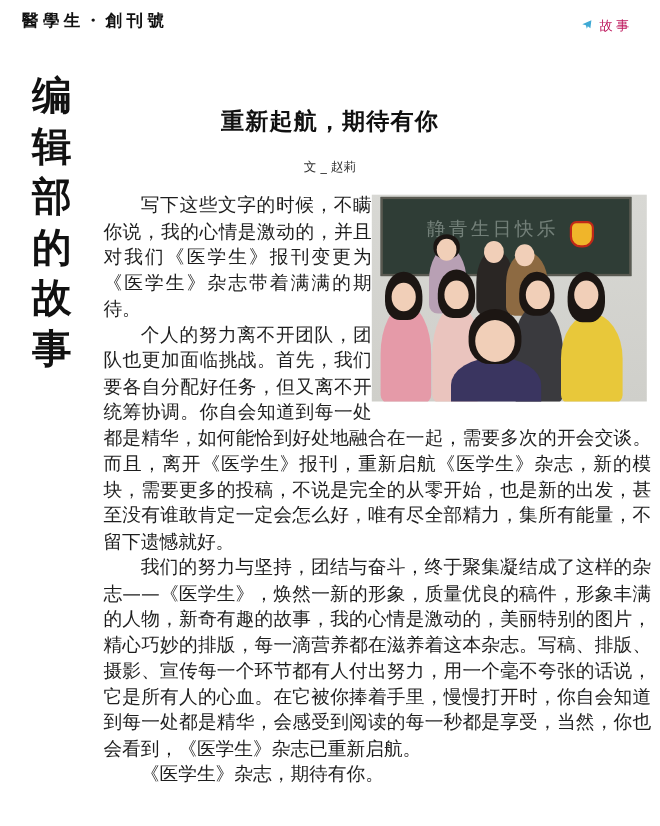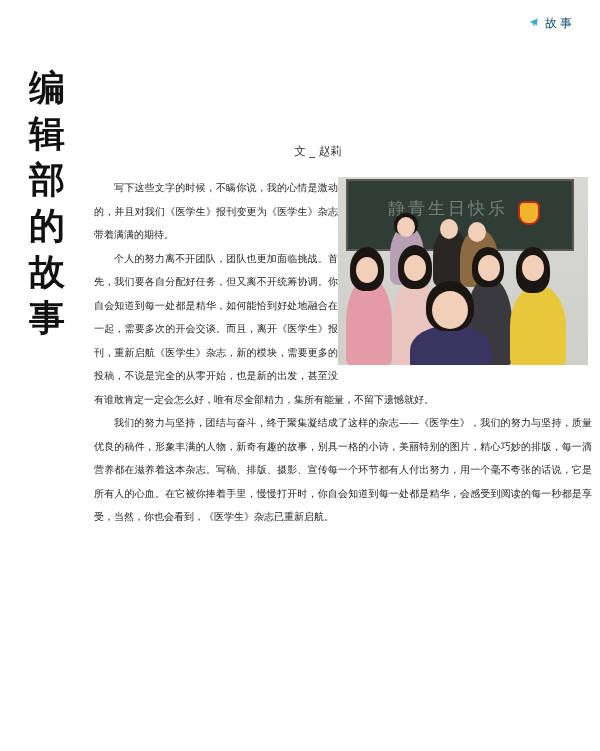--- a/index.html
+++ b/index.html
@@ -12,38 +12,38 @@
     .page { position: relative; width: 600px; height: 751px; }
 
     .masthead {
       position: absolute; left: 20px; top: 10px;
       font-family: "DejaVu Serif", "Liberation Serif", serif;
       font-size: 15px; font-weight: bold; letter-spacing: 4px; color: #111;
     }
     .section-tag {
       position: absolute; right: 25px; top: 15px;
       display: flex; align-items: center; gap: 6px;
-      font-size: 12px; color: #0c4a6e; letter-spacing: 3px;
+      font-size: 12px; color: #be185d; letter-spacing: 3px;
     }
     .section-tag svg { width: 11px; height: 11px; }
 
     .vertical-title {
       position: absolute; left: 22px; top: 64px; width: 50px;
       display: flex; flex-direction: column; align-items: center;
       font-family: "DejaVu Serif", "Liberation Serif", serif;
       font-size: 36px; font-weight: bold; line-height: 46px; color: #111;
     }
 
     .article-title {
       position: absolute; left: 90px; width: 420px; top: 96px;
       text-align: center; font-size: 21px; font-weight: bold; color: #111;
       letter-spacing: 1px;
     }
     .byline {
-      position: absolute; left: 108px; width: 420px; top: 144px;
+      position: absolute; left: 90px; width: 420px; top: 144px;
       text-align: center; font-size: 11.5px; color: #333;
     }
 
     .photo-block {
       position: absolute; left: 338px; top: 177px; width: 250px;
     }
     .photo {
       width: 250px; height: 188px; position: relative; overflow: hidden;
       background: linear-gradient(180deg, #d8d8d4 0%, #cfcfca 100%);
     }
@@ -61,52 +61,54 @@
     }
     .person { position: absolute; border-radius: 50% 50% 8px 8px; }
     .face { position: absolute; border-radius: 50%; background: #f1cfb8; }
     .hair { position: absolute; border-radius: 50% 50% 40% 40%; background: #1c1613; }
     .photo-caption {
       text-align: center; font-size: 10px; color: #222; margin-top: 3px;
     }
 
     .body-text {
       position: absolute; left: 94px; top: 176px; width: 498px;
-      font-size: 10px; line-height: 23.5px; color: #1e1e1e;
+      font-size: 17px; line-height: 23.5px; color: #1e1e1e;
       text-align: justify;
     }
     .body-text .float-spacer {
       float: right; width: 254px; height: 205px;
     }
     .body-text p { text-indent: 2em; }
   </style>
 </head>
 <body>
 
 <div class="page">
 
+  <div class="masthead">醫學生・創刊號</div>
 
   <div class="section-tag">
     <span>
       <svg viewBox="0 0 24 24">
           <path fill="#3fa9d4" d="M21 3 L3 11 L10 13 L12 20 L14 15 L19 19 Z"></path>
         </svg>
     </span>
     <span>故事</span>
   </div>
 
   <div class="vertical-title">
     <span>编</span>
     <span>辑</span>
     <span>部</span>
     <span>的</span>
     <span>故</span>
     <span>事</span>
   </div>
 
+  <h1 class="article-title">重新起航，期待有你</h1>
   <div class="byline">文 _ 赵莉</div>
 
   <div class="photo-block">
     <div class="photo">
       <div class="board">
         <span class="chalk">静青生日快乐</span>
         <span class="mask"></span>
       </div>
 
       <div class="person" style="left:52px;top:48px;width:34px;height:60px;background:#b8a0b4;"></div>
@@ -133,16 +135,17 @@
       <div class="person" style="left:72px;top:148px;width:82px;height:50px;background:#3a3560;"></div>
       <div class="hair" style="left:88px;top:104px;width:48px;height:50px;"></div>
       <div class="face" style="left:94px;top:114px;width:36px;height:38px;"></div>
     </div>
   </div>
 
   <div class="body-text">
     <div class="float-spacer"></div>
     <p>写下这些文字的时候，不瞒你说，我的心情是激动的，并且对我们《医学生》报刊变更为《医学生》杂志带着满满的期待。</p>
     <p>个人的努力离不开团队，团队也更加面临挑战。首先，我们要各自分配好任务，但又离不开统筹协调。你自会知道到每一处都是精华，如何能恰到好处地融合在一起，需要多次的开会交谈。而且，离开《医学生》报刊，重新启航《医学生》杂志，新的模块，需要更多的投稿，不说是完全的从零开始，也是新的出发，甚至没有谁敢肯定一定会怎么好，唯有尽全部精力，集所有能量，不留下遗憾就好。</p>
-    <p>我们的努力与坚持，团结与奋斗，终于聚集凝结成了这样的杂志——《医学生》，我们的努力与坚持，质量优良的稿件，形象丰满的人物，新奇有趣的故事，别具一格的小诗，美丽特别的图片，精心巧妙的排版，每一滴营养都在滋养着这本杂志。写稿、排版、摄影、宣传每一个环节都有人付出努力，用一个毫不夸张的话说，它是所有人的心血。在它被你捧着手里，慢慢打开时，你自会知道到每一处都是精华，会感受到阅读的每一秒都是享受，当然，你也会看到，《医学生》杂志已重新启航。</p>
+    <p>我们的努力与坚持，团结与奋斗，终于聚集凝结成了这样的杂志——《医学生》，焕然一新的形象，质量优良的稿件，形象丰满的人物，新奇有趣的故事，我的心情是激动的，美丽特别的图片，精心巧妙的排版，每一滴营养都在滋养着这本杂志。写稿、排版、摄影、宣传每一个环节都有人付出努力，用一个毫不夸张的话说，它是所有人的心血。在它被你捧着手里，慢慢打开时，你自会知道到每一处都是精华，会感受到阅读的每一秒都是享受，当然，你也会看到，《医学生》杂志已重新启航。</p>
+    <p>《医学生》杂志，期待有你。</p>
   </div>
 
 </div>
 
 </body></html>

